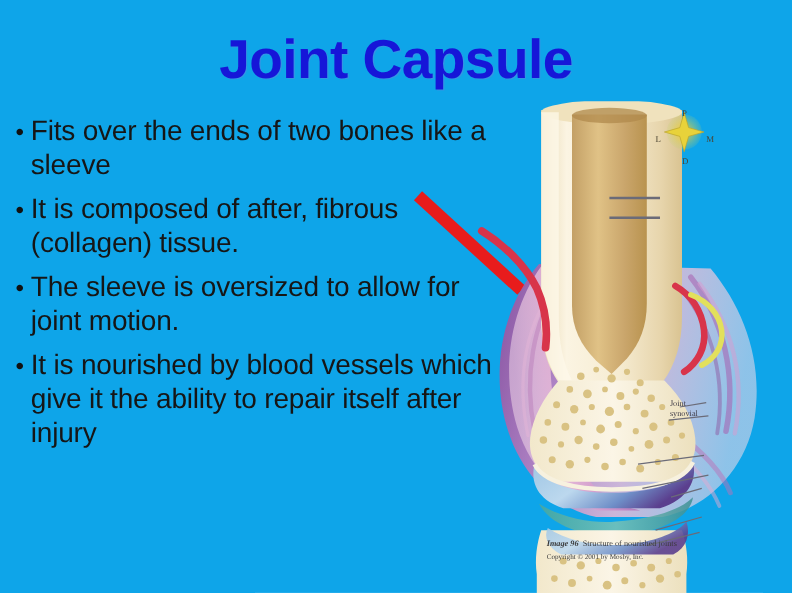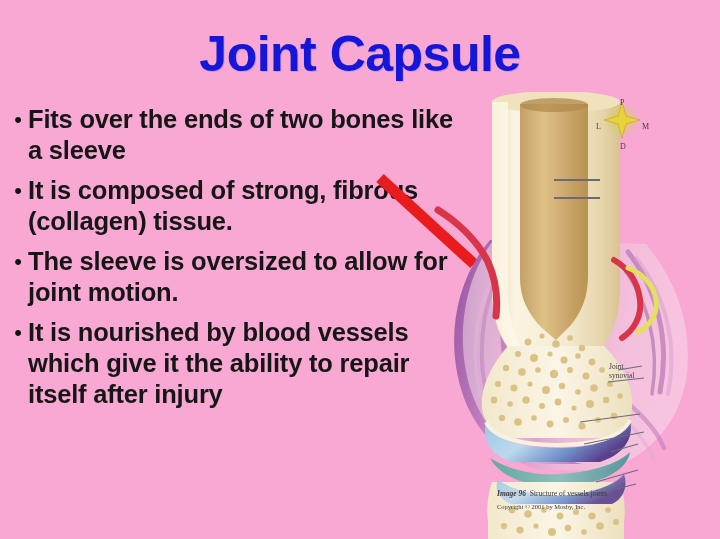--- a/index.html
+++ b/index.html
@@ -2,21 +2,21 @@
 <html><head>
 <meta charset="utf-8">
 <style>
   html,body{margin:0;padding:0;}
   body{
     width:720px;height:539px;
     background:#ffffff;
     font-family:"Liberation Sans",sans-serif;
     overflow:hidden;position:relative;
   }
-  #slide{position:absolute;inset:0;background:#f9a8d4;padding-left:32px;}
+  #slide{position:absolute;inset:0;background:#0ea5e9;padding-left:32px;}
 
   
   #title{
     position:absolute;left:0;top:28px;width:720px;
     text-align:center;
     font-family:"Liberation Sans",sans-serif;
     font-size:50px;font-weight:bold;
     color:#1616d8;
     letter-spacing:-0.5px;
     line-height:1.05;
@@ -34,21 +34,20 @@
   .bullet-dot{
     width:20px;flex:0 0 20px;
     font-size:22px;line-height:31px;
     color:#111;text-align:center;
   }
   .bullet-text{
     font-size:25.5px;line-height:31px;
     color:#161616;
     font-family:"Liberation Sans",sans-serif;
     letter-spacing:-0.2px;
-    font-weight:bold;
   }
 
   
   #red-arrow{
     position:absolute;left:374px;top:172px;
     width:116px;height:100px;
     pointer-events:none;
   }
 
   
@@ -99,21 +98,21 @@
 
   <div id="bullets">
 
     <div class="bullet">
       <div class="bullet-dot">•</div>
       <div class="bullet-text">Fits over the ends of two bones like a sleeve</div>
     </div>
 
     <div class="bullet">
       <div class="bullet-dot">•</div>
-      <div class="bullet-text">It is composed of strong, fibrous (collagen) tissue.</div>
+      <div class="bullet-text">It is composed of after, fibrous (collagen) tissue.</div>
     </div>
 
     <div class="bullet">
       <div class="bullet-dot">•</div>
       <div class="bullet-text">The sleeve is oversized to allow for joint motion.</div>
     </div>
 
     <div class="bullet">
       <div class="bullet-dot">•</div>
       <div class="bullet-text">It is nourished by blood vessels which give it the ability to repair itself after injury</div>
@@ -313,17 +312,17 @@
     <span class="compass-letter" style="left:188px;top:50px;">D</span>
   </div>
 
   <div class="label-text" id="label-joint-capsule">
     <div>Joint</div>
     <div>synovial</div>
   </div>
 
   <div class="fig-caption" id="caption-title">
     <b>Image 96</b>&nbsp;
-    <span>Structure of vessels joints</span>
+    <span>Structure of nourished joints</span>
   </div>
   <div class="fig-caption" id="caption-copy">Copyright © 2001 by Mosby, Inc.</div>
 
 </div>
 
 </body></html>

